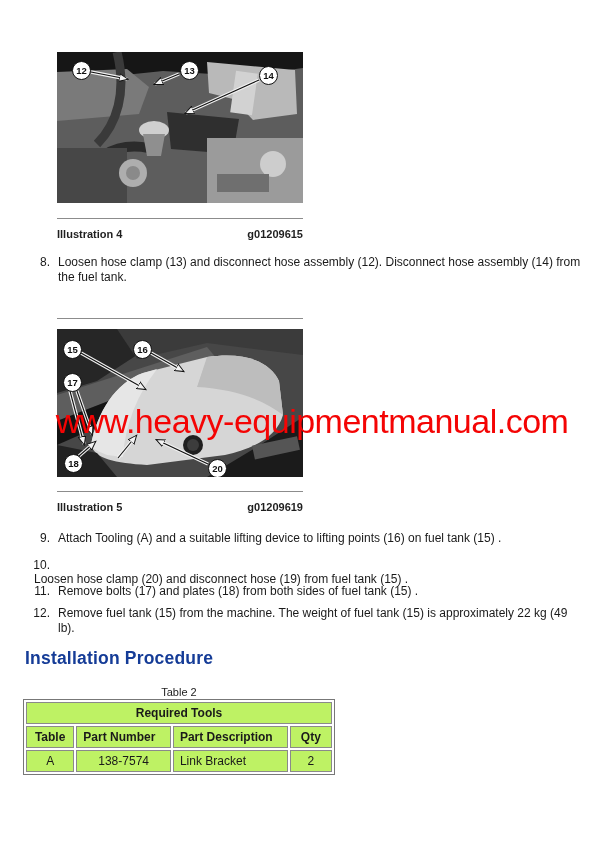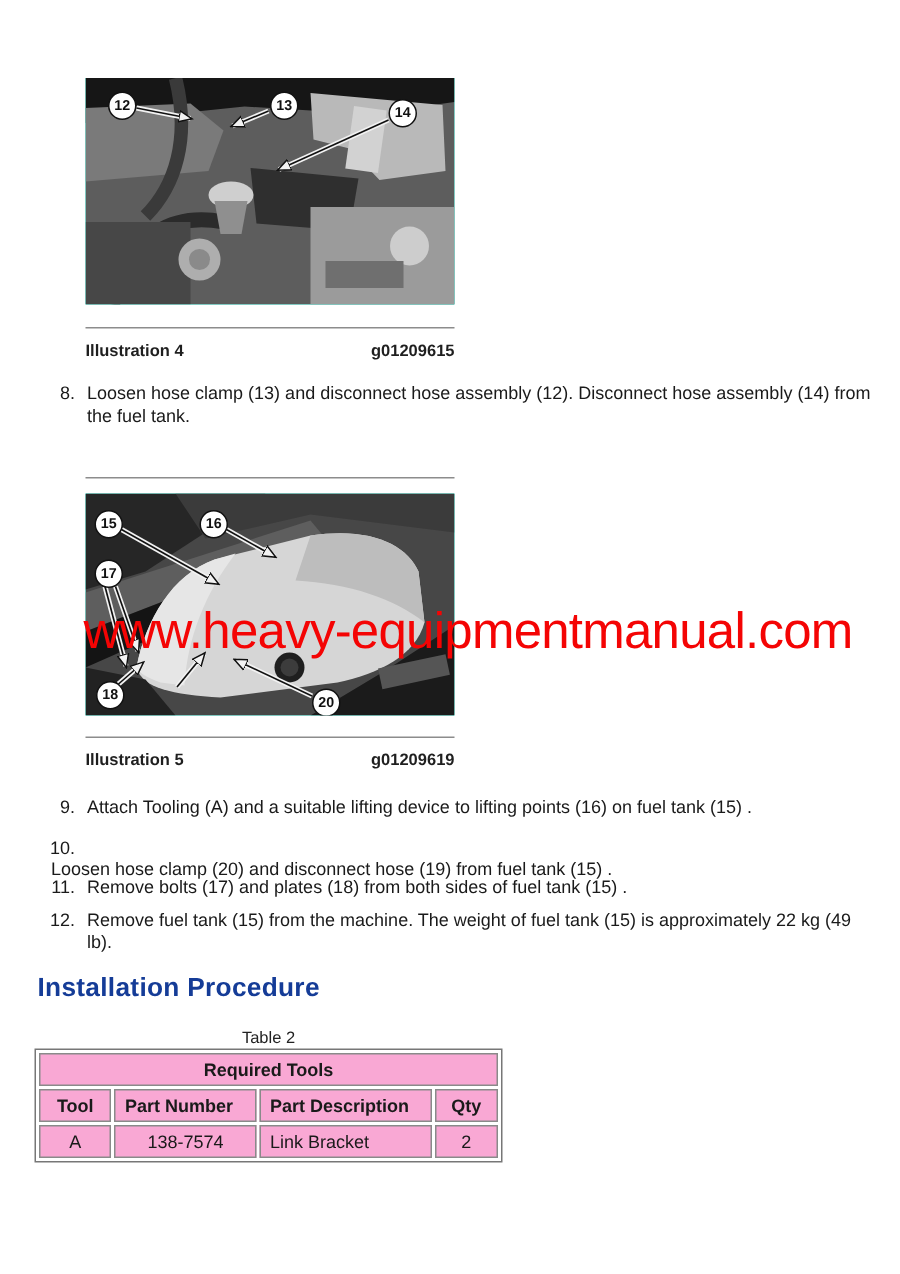--- a/index.html
+++ b/index.html
@@ -1,21 +1,21 @@
 <!DOCTYPE html>
 <html><head>
 <meta charset="utf-8">
 <style>
   html,body{margin:0;padding:0;background:#fff;}
   .page{
     position:relative;width:600px;height:849px;background:#ffffff;
     font-family:"Liberation Sans", sans-serif;color:#1a1a1a;overflow:hidden;
   }
   
-  .photo{position:absolute;left:57px;width:246px;overflow:hidden;background:#14b8a6;}
+  .photo{position:absolute;left:57px;width:246px;overflow:hidden;background:#84cc16;}
   .photo svg{display:block;}
   .callout{
     position:absolute;width:19px;height:19px;border-radius:50%;
     background:#fff;border:1.6px solid #111;box-sizing:border-box;
     font-size:9.5px;font-weight:bold;color:#111;
     display:flex;align-items:center;justify-content:center;line-height:1;
   }
   .figrule{position:absolute;left:57px;width:246px;height:0;border-top:1.5px solid #8c8c8c;}
   .figcaption{
     position:absolute;left:57px;width:246px;display:flex;justify-content:space-between;
@@ -27,21 +27,21 @@
   .step .txt{margin-left:8px;width:524px;font-size:12px;line-height:15px;}
   
   .heading{position:absolute;left:25px;font-size:17.5px;font-weight:bold;letter-spacing:0.2px;}
   
   .tablecap{position:absolute;left:23px;width:312px;text-align:center;font-size:11px;color:#222;}
   table.req{
     position:absolute;left:23px;top:699px;border-collapse:separate;border-spacing:2px;
     background:#fff;border:1px solid #777;table-layout:fixed;width:312px;
   }
   table.req td{
-    border:1px solid #8a8a8a;font-size:12px;padding:3px 6px;background:#f9a8d4;
+    border:1px solid #8a8a8a;font-size:12px;padding:3px 6px;background:#bef264;
     overflow:hidden;white-space:nowrap;
   }
   td.title{text-align:center;font-weight:bold;}
   td.hdr{font-weight:bold;}
   .ta-c{text-align:center;}
   
   .watermark{
     position:absolute;left:0;top:402px;width:600px;text-align:center;
     font-size:34px;font-weight:normal;letter-spacing:-0.5px;white-space:nowrap;z-index:10;
   }
@@ -176,21 +176,21 @@
         <col style="width:48px">
         <col style="width:94px">
         <col style="width:114px">
         <col style="width:42px">
       </colgroup>
     <tbody>
       <tr>
         <td class="title" colspan="4">Required Tools</td>
       </tr>
       <tr>
-        <td class="hdr ta-c">Tool</td>
+        <td class="hdr ta-c">Table</td>
         <td class="hdr">Part Number</td>
         <td class="hdr">Part Description</td>
         <td class="hdr ta-c">Qty</td>
       </tr>
       <tr>
         <td class="ta-c">A</td>
         <td class="ta-c">138-7574</td>
         <td>Link Bracket</td>
         <td class="ta-c">2</td>
       </tr>

